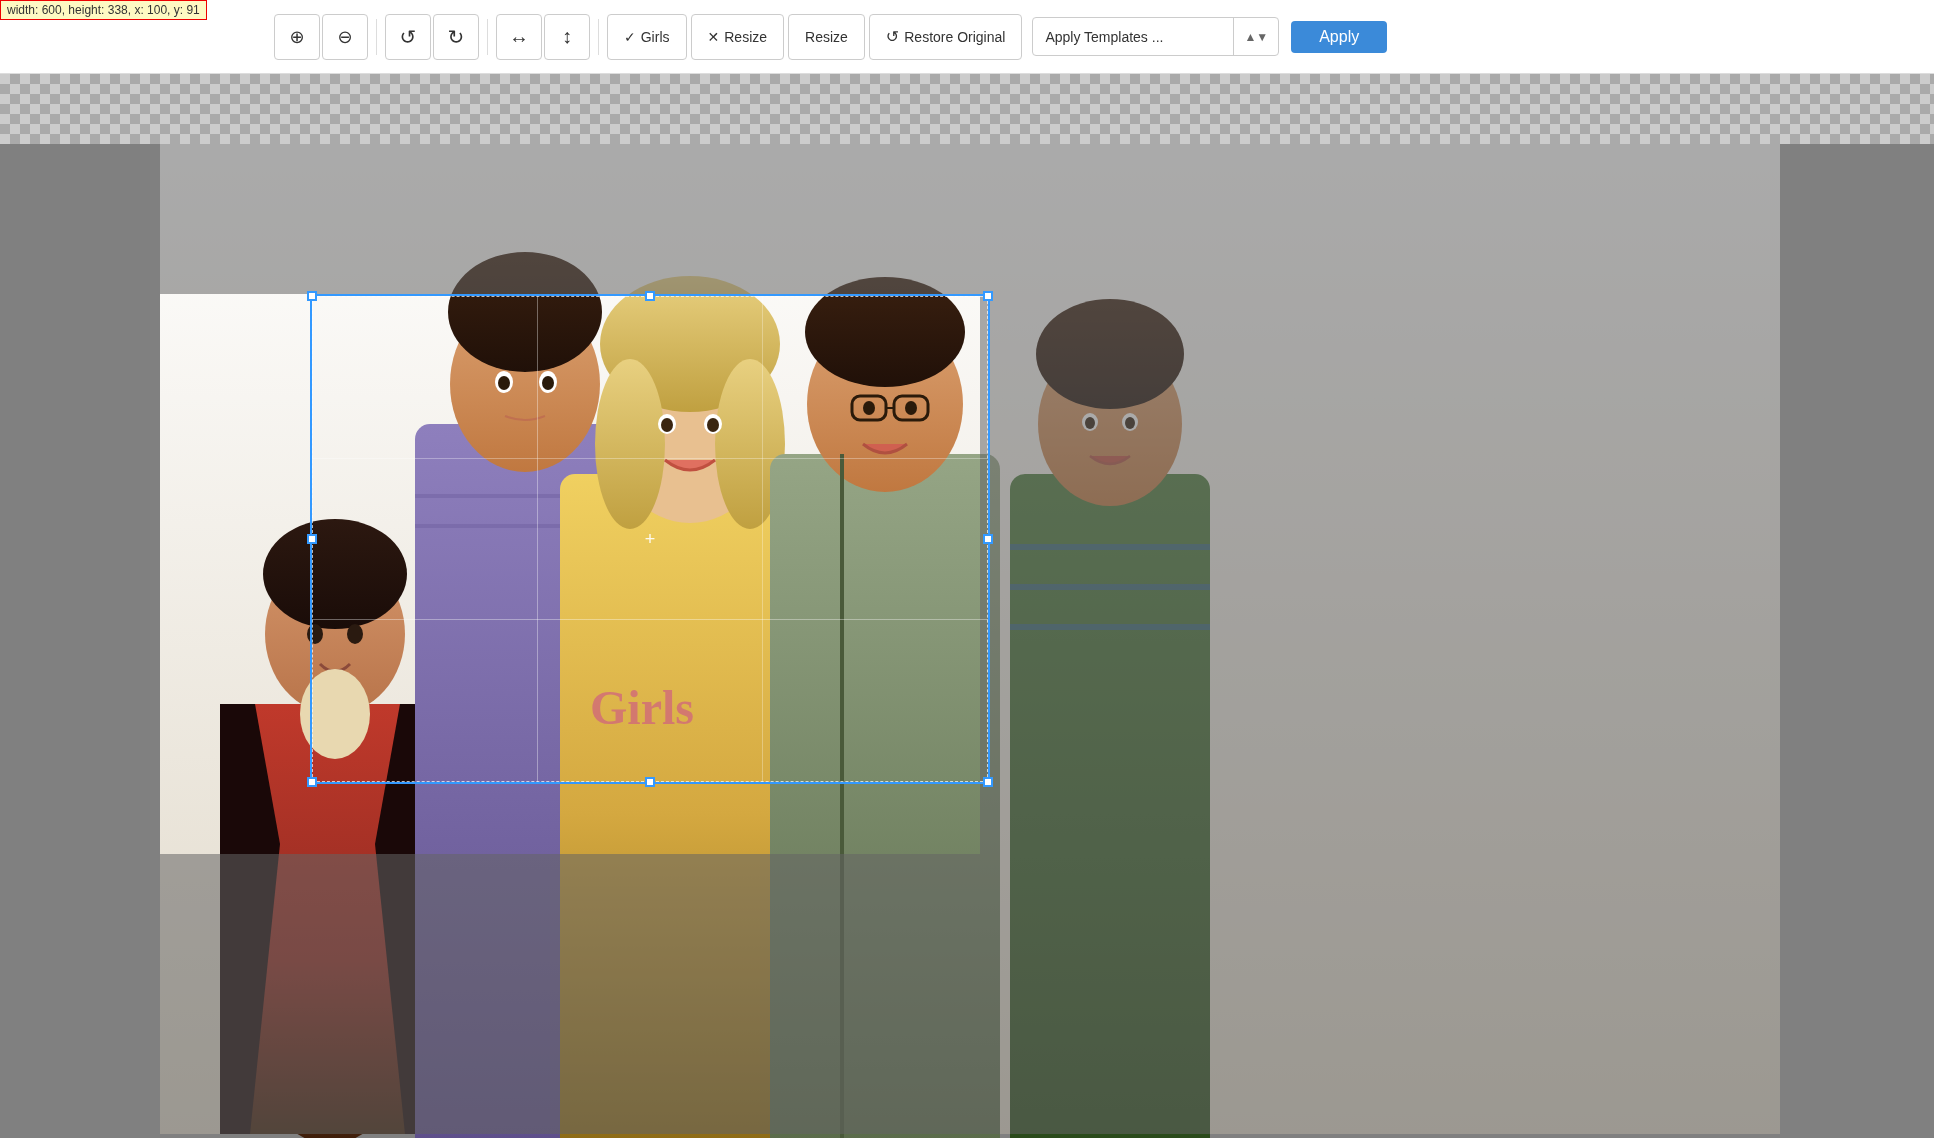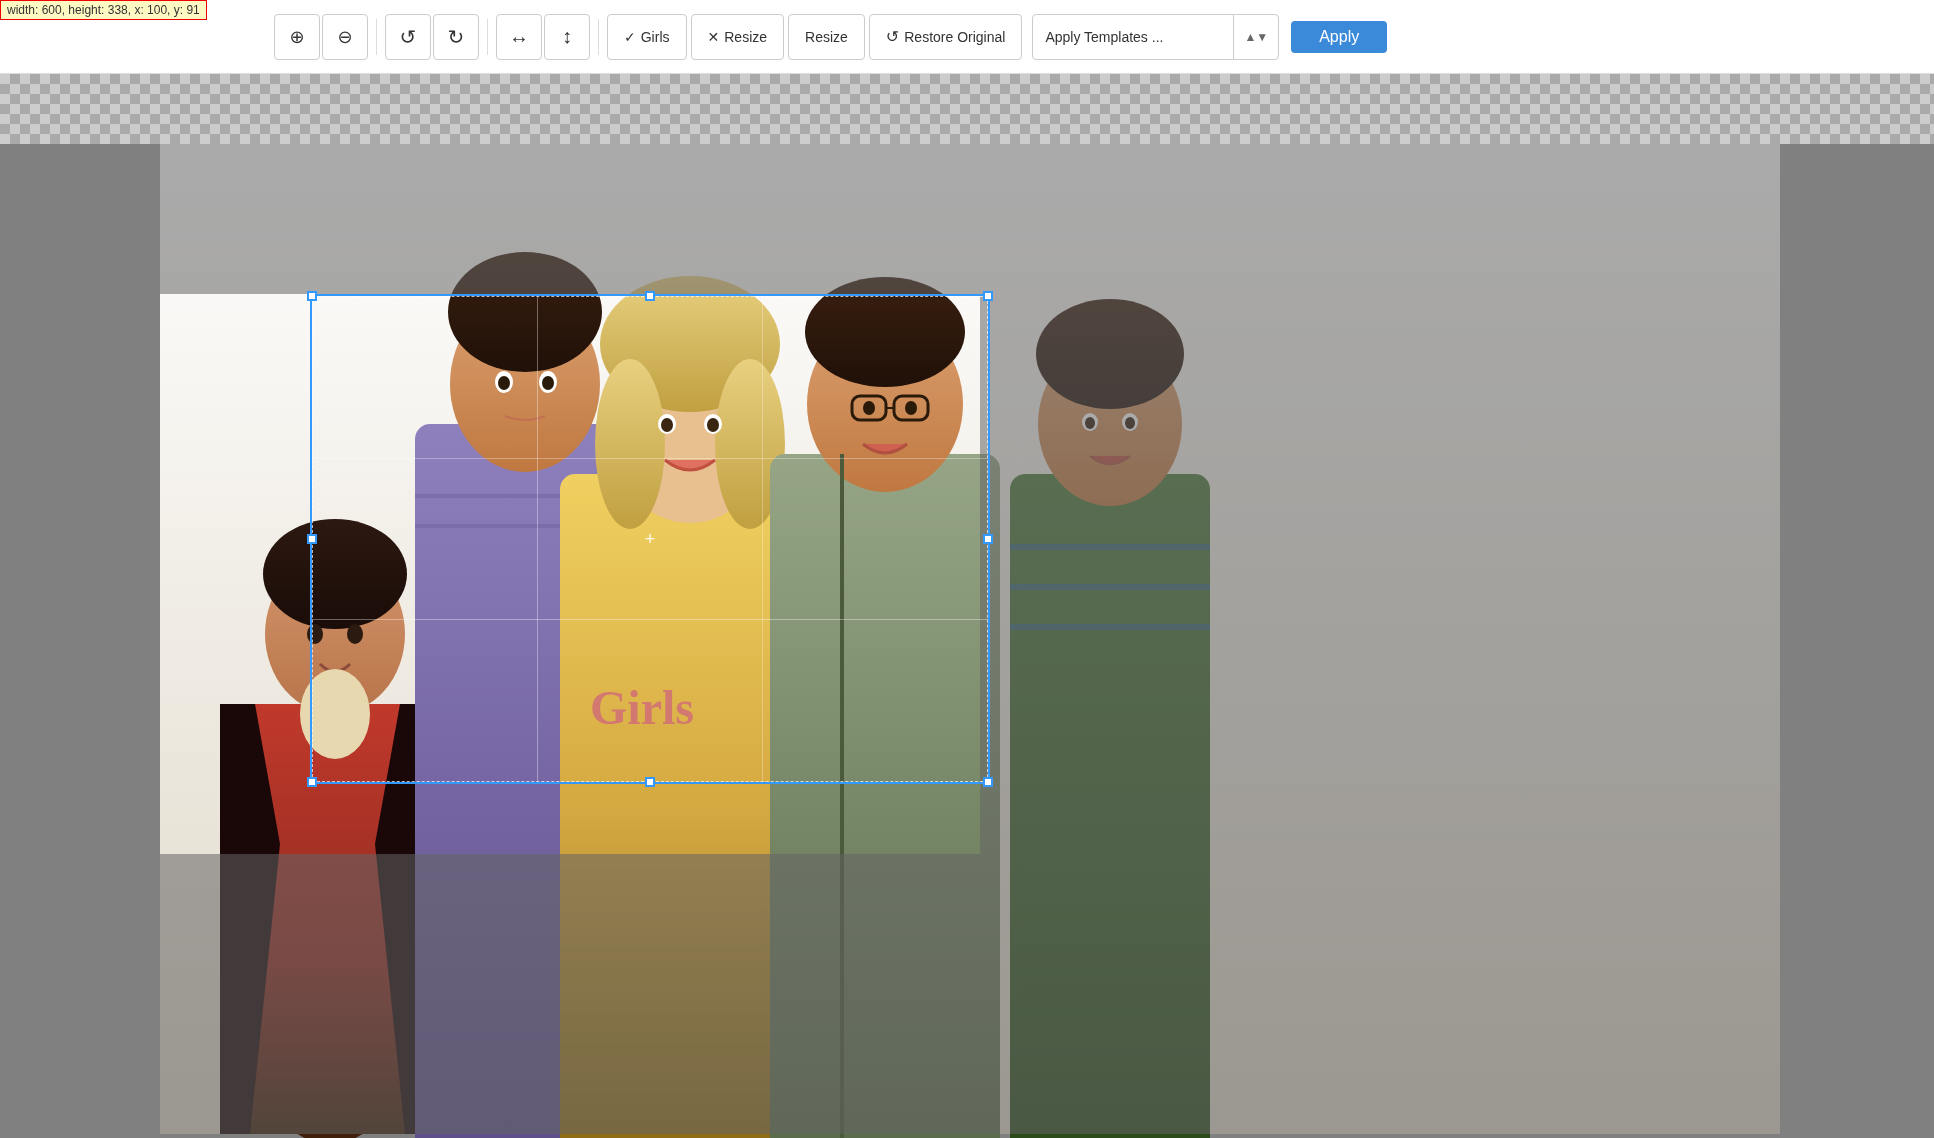--- a/index.html
+++ b/index.html
@@ -70,21 +70,21 @@
       white-space: nowrap;
       gap: 5px;
     }
 
     .apply-templates-wrap {
       display: flex;
       align-items: center;
       border: 1px solid #ccc;
       border-radius: 4px;
       background: #fff;
-      height: 46px;
+      height: 39px;
       overflow: hidden;
       margin-left: 6px;
     }
 
     .apply-templates-select {
       border: none;
       outline: none;
       font-size: 14px;
       color: #333;
       padding: 0 12px;

